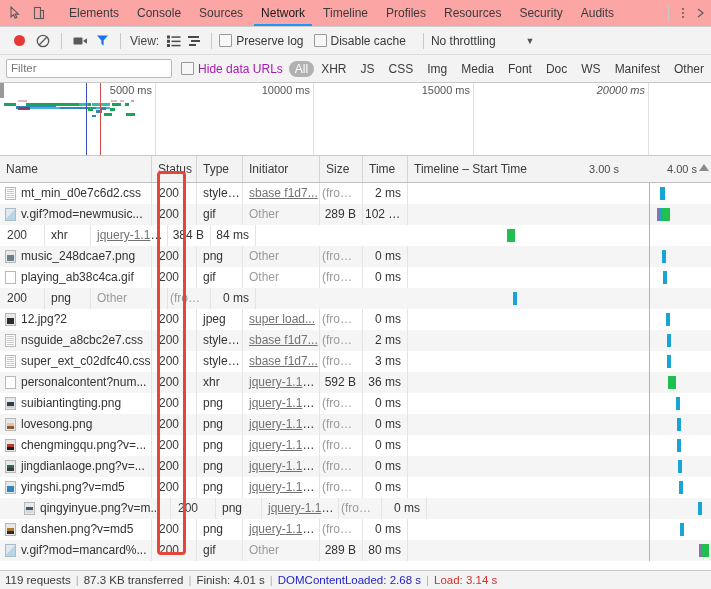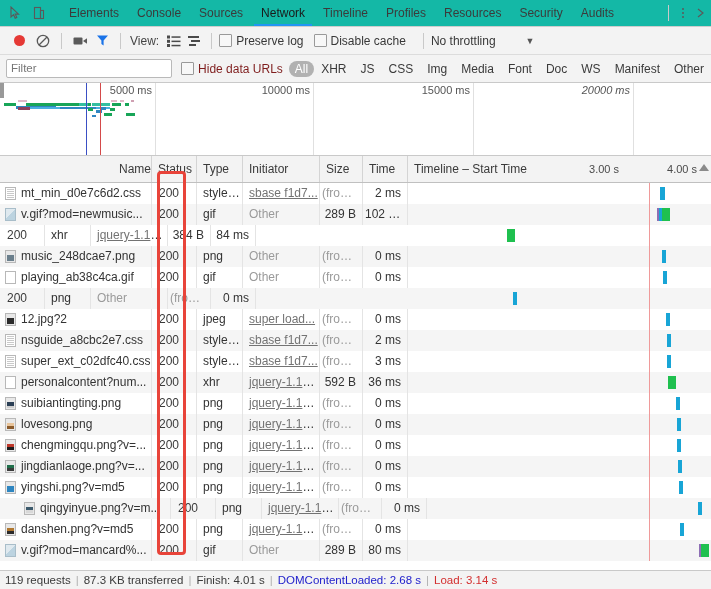--- a/index.html
+++ b/index.html
@@ -8,21 +8,21 @@
     background:#fff;
     font-family:"Liberation Sans","DejaVu Sans",sans-serif;
     font-size:12px;color:#303030;
     -webkit-font-smoothing:antialiased;
   }
   .devtools{width:711px;height:589px;position:relative;display:flex;flex-direction:column;}
 
   
   .tabbar{
     height:26px;min-height:26px;display:flex;align-items:stretch;
-    background:#14b8a6;border-bottom:1px solid #cdcdcd;position:relative;
+    background:#fca5a5;border-bottom:1px solid #cdcdcd;position:relative;
   }
   .tb-icons{display:flex;align-items:center;padding:0 4px 0 6px;gap:6px;}
   .tb-ico{width:18px;height:18px;display:flex;align-items:center;justify-content:center;color:#5a5a5a;}
   .tb-ico svg{display:block;}
   .tabs{display:flex;align-items:stretch;flex:1;min-width:0;margin-left:8px;}
   .tab{
     display:flex;align-items:center;padding:0 9px;font-size:12px;color:#3b3b3b;
     white-space:nowrap;position:relative;cursor:default;
   }
   .tab.active{color:#1a1a1a;}
@@ -56,21 +56,21 @@
   
   .filterbar{
     height:27px;min-height:27px;display:flex;align-items:center;
     background:#f3f3f3;border-bottom:1px solid #c9c9c9;padding-left:6px;
   }
   .filter-input{
     width:196px;height:17px;border:1px solid #b9b9b9;background:#fff;border-radius:2px;
     font-size:11.5px;color:#9a9a9a;padding:0 4px;line-height:17px;outline:none;
     font-family:inherit;
   }
-  .hide-urls{display:flex;align-items:center;gap:4px;font-size:12px;color:#7f1d1d;margin-left:9px;white-space:nowrap;}
+  .hide-urls{display:flex;align-items:center;gap:4px;font-size:12px;color:#a21caf;margin-left:9px;white-space:nowrap;}
   .types{display:flex;align-items:center;gap:0;margin-left:6px;}
   .type-pill{
     font-size:12px;color:#3a3a3a;padding:1px 7px;border-radius:9px;white-space:nowrap;
   }
   .type-pill.sel{background:#b1b1b1;color:#fff;padding:1px 6px;}
 
   
   .overview{
     height:72px;min-height:72px;position:relative;background:#fff;
     border-bottom:1px solid #c9c9c9;overflow:hidden;
@@ -295,21 +295,21 @@
 
     <div class="ov-tick" style="left:155px;">
       <span>5000 ms</span>
     </div>
     <div class="ov-tick" style="left:313px;">
       <span>10000 ms</span>
     </div>
     <div class="ov-tick" style="left:473px;">
       <span>15000 ms</span>
     </div>
-    <div class="ov-tick" style="left:633px;font-style:italic;">
+    <div class="ov-tick" style="left:648px;font-style:italic;">
       <span>20000 ms</span>
     </div>
 
     <div class="ov-band" style="left:4px;top:20px;width:12px;height:3px;background:#18a558;"></div>
     <div class="ov-band" style="left:18px;top:17px;width:9px;height:2px;background:#e0b8c8;"></div>
     <div class="ov-band" style="left:16px;top:23px;width:40px;height:3px;background:#2e86c1;"></div>
     <div class="ov-band" style="left:26px;top:20px;width:65px;height:3px;background:#18a558;"></div>
     <div class="ov-band" style="left:18px;top:24px;width:12px;height:3px;background:#8e3f5c;"></div>
     <div class="ov-band" style="left:30px;top:24px;width:80px;height:2px;background:#49b0de;"></div>
     <div class="ov-band" style="left:92px;top:20px;width:18px;height:3px;background:#33bfa0;"></div>
@@ -328,21 +328,21 @@
     <div class="ov-band" style="left:126px;top:30px;width:9px;height:3px;background:#18a558;"></div>
     <div class="ov-band" style="left:92px;top:32px;width:4px;height:2px;background:#2e86c1;"></div>
 
     <div class="ov-line" style="left:86px;background:#3a4fc4;"></div>
     <div class="ov-line" style="left:100px;background:#d44a4a;"></div>
   </div>
 
   <div class="grid">
 
     <div class="ghead">
-      <div class="gh" style="width:152px;text-align:right;">Name</div>
+      <div class="gh" style="width:152px;">Name</div>
       <div class="gh" style="width:45px;">Status</div>
       <div class="gh" style="width:46px;">Type</div>
       <div class="gh" style="width:77px;">Initiator</div>
       <div class="gh" style="width:43px;">Size</div>
       <div class="gh" style="width:45px;">Time</div>
       <div class="gh last">
         <span>Timeline – Start Time</span>
         <span class="tl-tick" style="right:92px;">3.00 s</span>
         <span class="tl-tick" style="right:14px;">4.00 s</span>
         <span class="sortarrow"></span>

